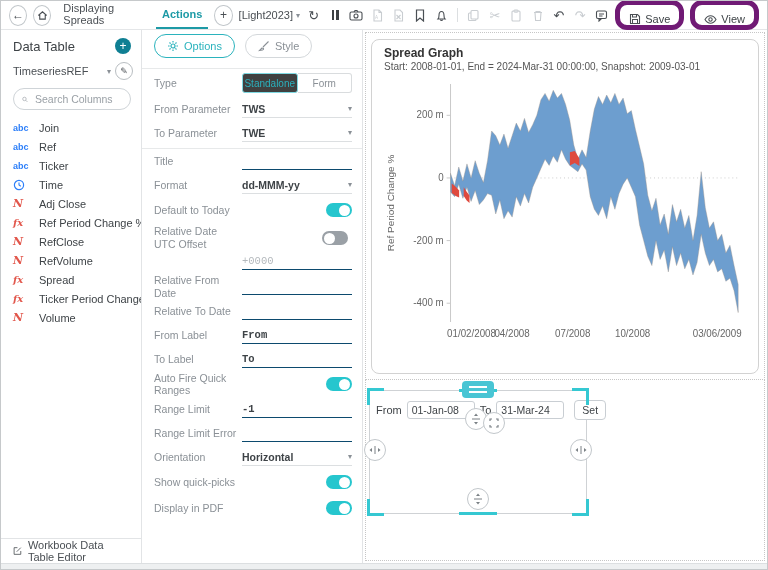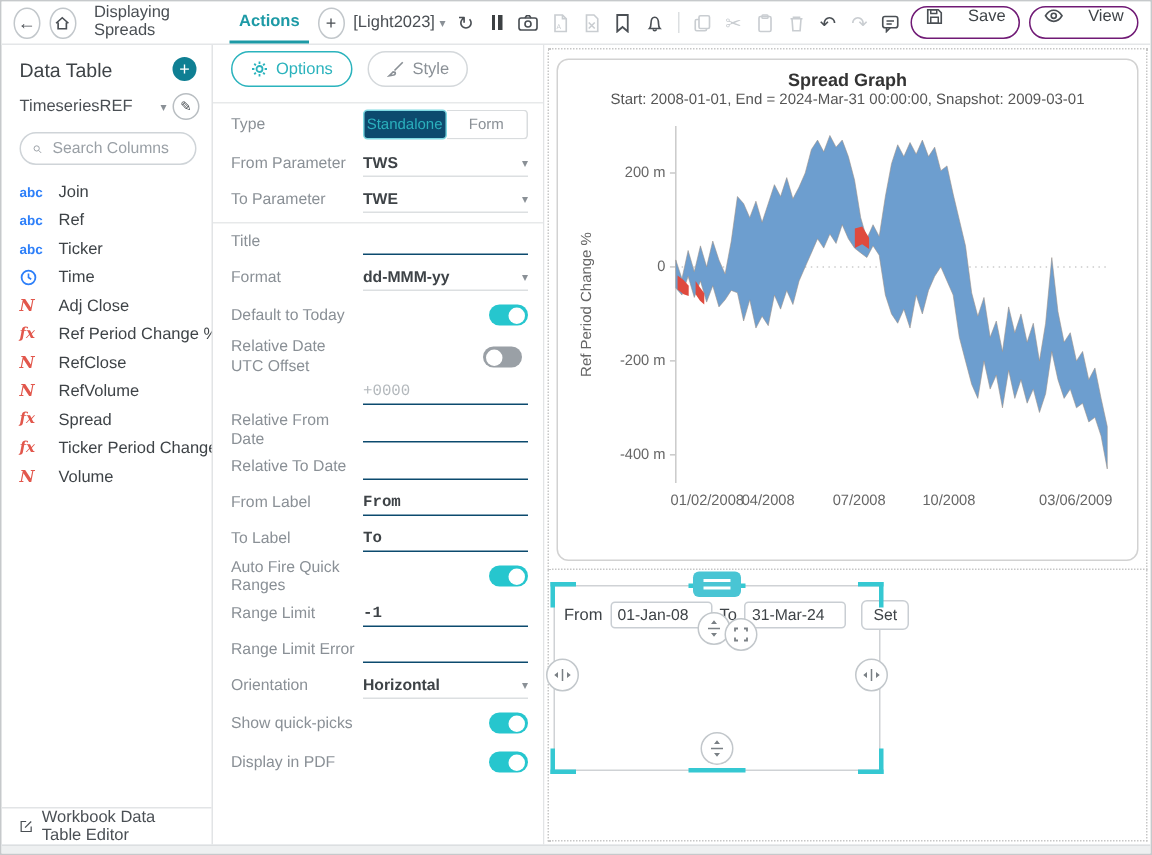--- a/index.html
+++ b/index.html
@@ -10,21 +10,21 @@
   .topbar{height:28px;flex:0 0 28px;display:flex;align-items:center;gap:6px;padding:0 8px;border-bottom:1px solid #e4e6e8;background:#fff;}
   .circle-btn{width:19px;height:19px;border:1px solid #c2c7cb;border-radius:50%;display:flex;align-items:center;justify-content:center;
               color:#4a4f54;font-size:12px;line-height:1;background:#fff;cursor:pointer;}
   .tab{padding:0 6px;height:26px;display:flex;align-items:center;color:#4a4f54;cursor:pointer;border-bottom:2px solid transparent;}
   .tab.active{color:#1d9aa6;border-bottom:2px solid #1d9aa6;font-weight:bold;}
   .theme{margin-left:auto;display:flex;align-items:center;gap:3px;color:#4a4f54;cursor:pointer;}
   .tb-icon{width:18px;height:18px;display:flex;align-items:center;justify-content:center;color:#4a4f54;font-size:13px;cursor:pointer;}
   .tb-icon.disabled{color:#c9cdd1;cursor:default;}
   .tb-sep{width:1px;height:14px;background:#dcdfe1;margin:0 2px;}
   .pause-bars{display:flex;gap:2px}.pause-bars i{width:2.5px;height:10px;background:#3c4043;display:block}
-  .pill{display:flex;align-items:flex-start;gap:16px;border:1px solid #701a75;border-radius:12px;height:20px;padding:0 9px;background:#fff;color:#3e4347;cursor:pointer;}
+  .pill{display:flex;align-items:flex-end;gap:4px;border:5px solid #701a75;border-radius:12px;height:20px;padding:0 9px;background:#fff;color:#3e4347;cursor:pointer;}
   
   .main{flex:1;display:flex;min-height:0;}
   
   .sidebar{width:140px;flex:0 0 140px;border-right:1px solid #e2e4e6;display:flex;flex-direction:column;}
   .sb-head{display:flex;align-items:center;justify-content:space-between;padding:8px 10px 4px 12px;}
   .sb-title{font-size:13px;color:#3e4347;}
   .teal-circle{width:16px;height:16px;border-radius:50%;background:#0f7f93;color:#fff;display:flex;align-items:center;justify-content:center;font-size:12px;cursor:pointer;}
   .sb-table{display:flex;align-items:center;gap:4px;padding:4px 8px 6px 12px;}
   .sb-table .tname{flex:1;color:#4a4f54;}
   .caret{color:#8a9096;font-size:8px;}
@@ -56,26 +56,26 @@
   input.uval{border:none;border-bottom:1px solid #0c4a6e;outline:none;width:100%;height:16px;font-size:10.5px;font-weight:bold;color:#3e4347;font-family:Liberation Mono, monospace;background:transparent;padding:0;}
   input.uval::placeholder{color:#b3b8bc;font-weight:normal;}
   .toggle{width:26px;height:14px;border-radius:7px;background:#9aa0a6;position:relative;margin-left:auto;cursor:pointer;flex:0 0 26px;}
   .toggle .knob{position:absolute;top:1.5px;left:2px;width:11px;height:11px;border-radius:50%;background:#fff;}
   .toggle[data-state="on"]{background:#26c6ce;}
   .toggle[data-state="on"] .knob{left:13px;}
   .segmented{display:flex;width:100%;}
   .seg-btn{flex:1;height:18px;display:flex;align-items:center;justify-content:center;border:1px solid #d9dcde;background:#fff;color:#8a9096;font-size:10px;cursor:pointer;}
   .seg-btn:first-child{border-radius:3px 0 0 3px;}
   .seg-btn:last-child{border-radius:0 3px 3px 0;border-left:none;}
-  .seg-btn.active{background:#0c4a6e;border:1px solid #7fd9e2;color:#2bb0bd;border-radius:3px;}
+  .seg-btn.active{background:#404040;border:1px solid #7fd9e2;color:#2bb0bd;border-radius:3px;}
   .subrow{display:flex;justify-content:flex-end;padding:0 10px 4px 12px;}
   .subrow .sub{width:110px;}
   
   .canvas{flex:1;display:flex;flex-direction:column;padding:2px;min-width:0;background:#fff;}
-  .zone1{border:1px dotted #c6c6c6;height:346px;flex:0 0 346px;position:relative;text-align:center;}
+  .zone1{border:1px dotted #c6c6c6;height:346px;flex:0 0 346px;position:relative;}
   .zone2{border:1px dotted #c6c6c6;border-top:none;flex:1;position:relative;}
   .chart-card{position:absolute;left:5px;top:6px;right:5px;bottom:5px;border:1px solid #d2d2d2;border-radius:8px;padding:6px 12px;}
   .chart-title{font-size:12px;font-weight:bold;color:#333;}
   .chart-sub{font-size:10px;color:#555;margin-top:1px;}
   
   .picker{position:absolute;left:3px;top:10px;width:216px;height:122px;border:1px solid #cfd2d5;background:#fff;}
   .p-row{display:flex;align-items:center;gap:5px;padding:9px 5px 0 6px;}
   .p-row label{color:#3e4347;}
   .p-input{border:1px solid #c9ced3;border-radius:3px;height:16px;width:58px;font-size:10.5px;color:#3e4347;padding:0 4px;font-family:"Liberation Sans",sans-serif;outline:none;}
   .set-btn{border:1px solid #c9ced3;border-radius:4px;background:#fff;height:20px;padding:0 7px;font-size:10.5px;color:#3e4347;cursor:pointer;}

